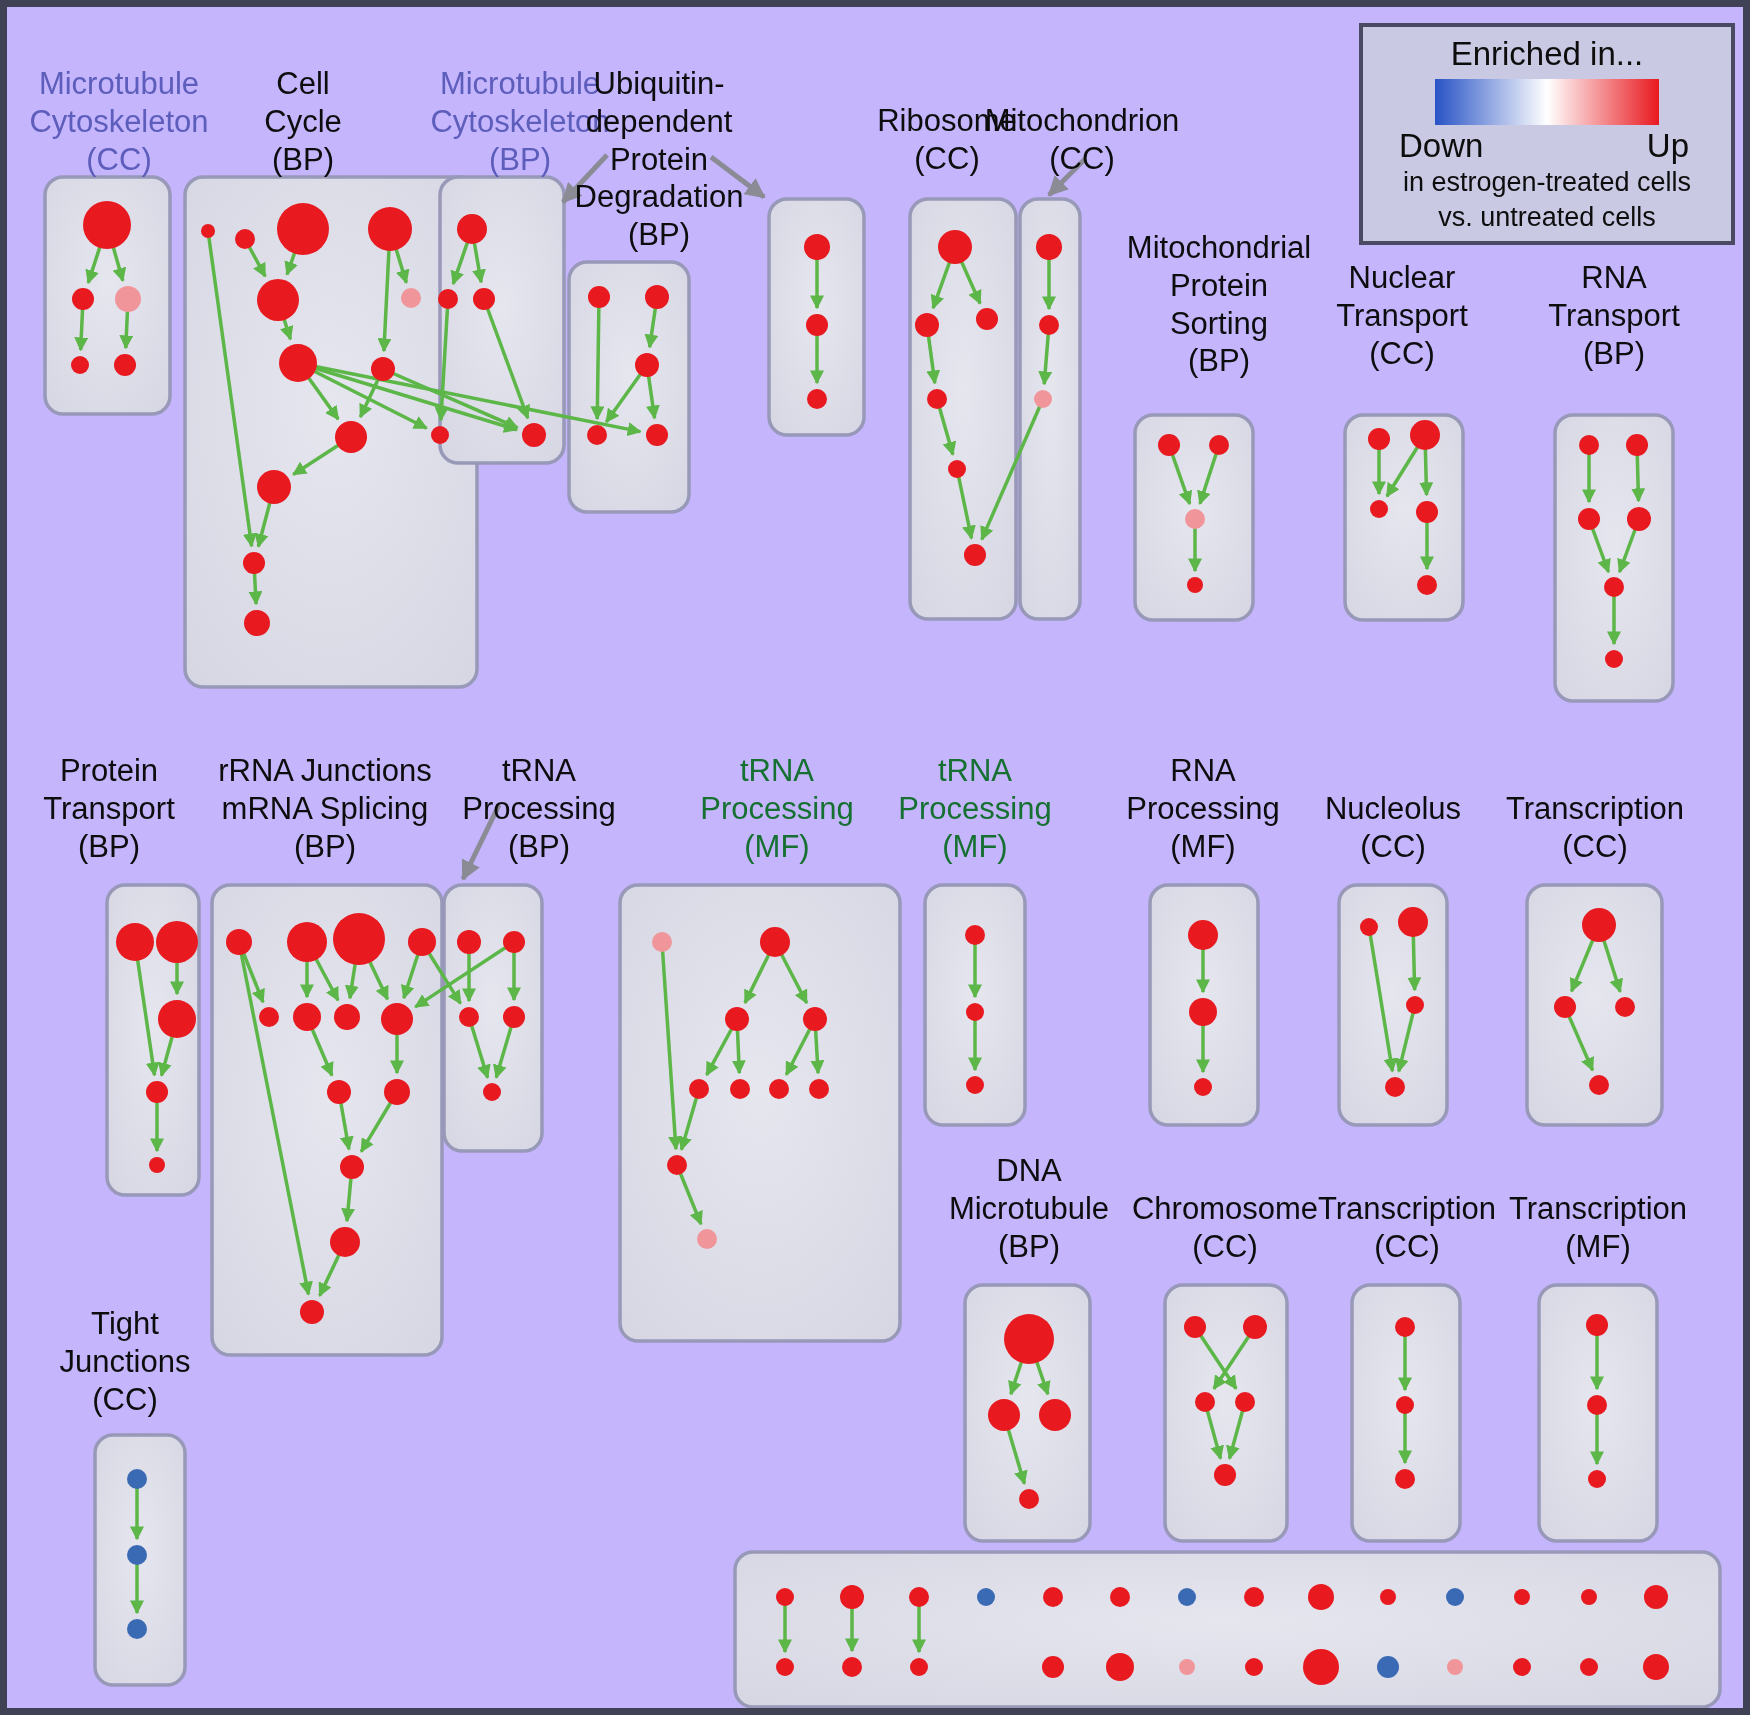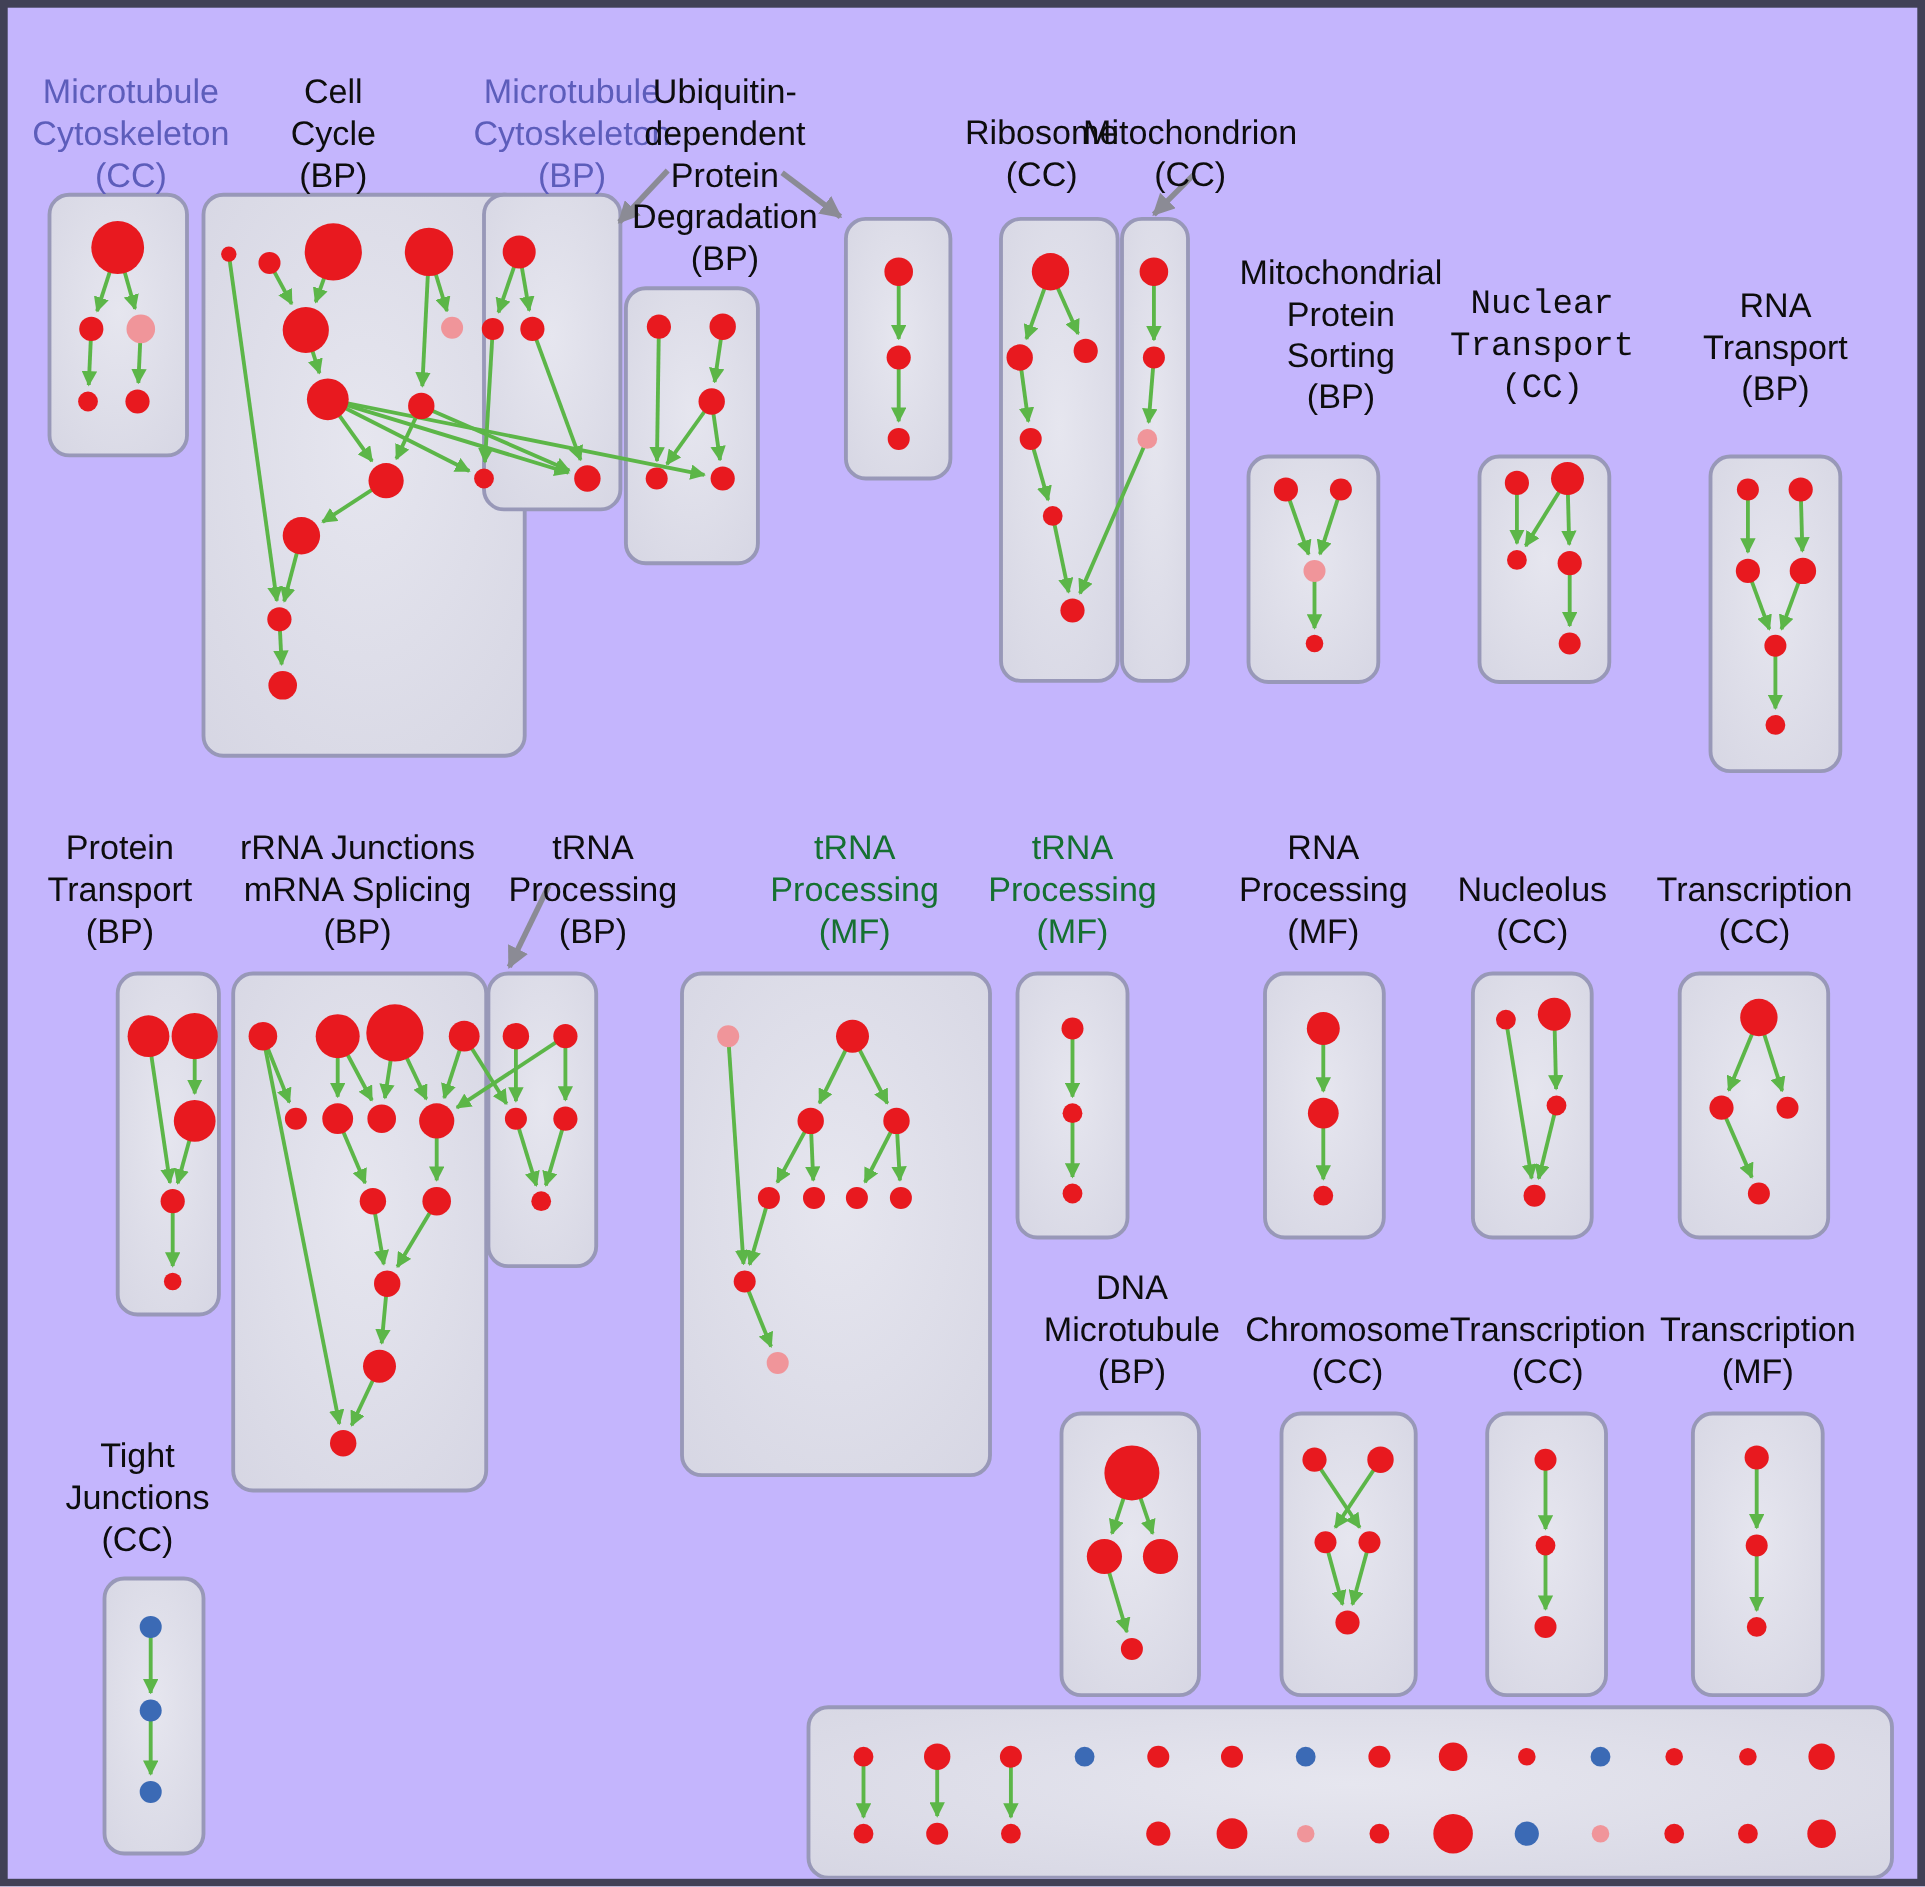--- a/index.html
+++ b/index.html
@@ -361,21 +361,21 @@
 Degradation
 (BP)</div>
       <div class="clabel" style="left: 940px; top: 95px; color: rgb(13, 13, 13);">Ribosome
 (CC)</div>
       <div class="clabel" style="left: 1075px; top: 95px; color: rgb(13, 13, 13);">Mitochondrion
 (CC)</div>
       <div class="clabel" style="left: 1212px; top: 222px; color: rgb(13, 13, 13);">Mitochondrial
 Protein
 Sorting
 (BP)</div>
-      <div class="clabel" style="left: 1395px; top: 252px; color: rgb(13, 13, 13); font-family: Liberation Mono, monospace;">Nuclear
+      <div class="clabel" style="left: 1395px; top: 252px; color: rgb(13, 13, 13);">Nuclear
 Transport
 (CC)</div>
       <div class="clabel" style="left: 1607px; top: 252px; color: rgb(13, 13, 13);">RNA
 Transport
 (BP)</div>
       <div class="clabel" style="left: 102px; top: 745px; color: rgb(13, 13, 13);">Protein
 Transport
 (BP)</div>
       <div class="clabel" style="left: 318px; top: 745px; color: rgb(13, 13, 13);">rRNA Junctions
 mRNA Splicing
@@ -404,13 +404,23 @@
       <div class="clabel" style="left: 1400px; top: 1183px; color: rgb(13, 13, 13);">Transcription
 (CC)</div>
       <div class="clabel" style="left: 1591px; top: 1183px; color: rgb(13, 13, 13);">Transcription
 (MF)</div>
       <div class="clabel" style="left: 118px; top: 1298px; color: rgb(13, 13, 13);">Tight
 Junctions
 (CC)</div>
     </div>
 
 
+  <div id="legend">
+    <div class="legend-title">Enriched in...</div>
+    <div class="legend-bar" style="background: linear-gradient(to right, rgb(40, 83, 198), rgb(255, 255, 255) 50%, rgb(232, 25, 31));"></div>
+    <div class="legend-row">
+      <span>Down</span>
+      <span>Up</span>
+    </div>
+    <div class="legend-sub">in estrogen-treated cells</div>
+    <div class="legend-sub">vs. untreated cells</div>
+  </div>
 </div>
 
 </body></html>

